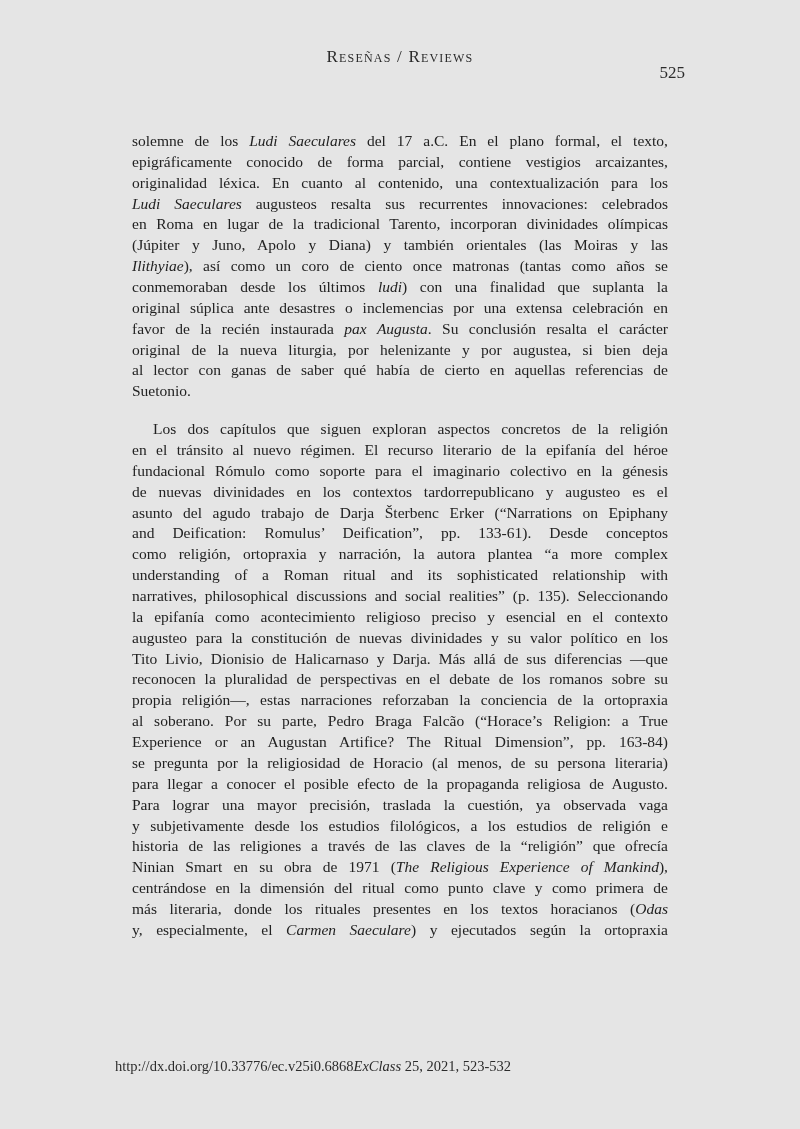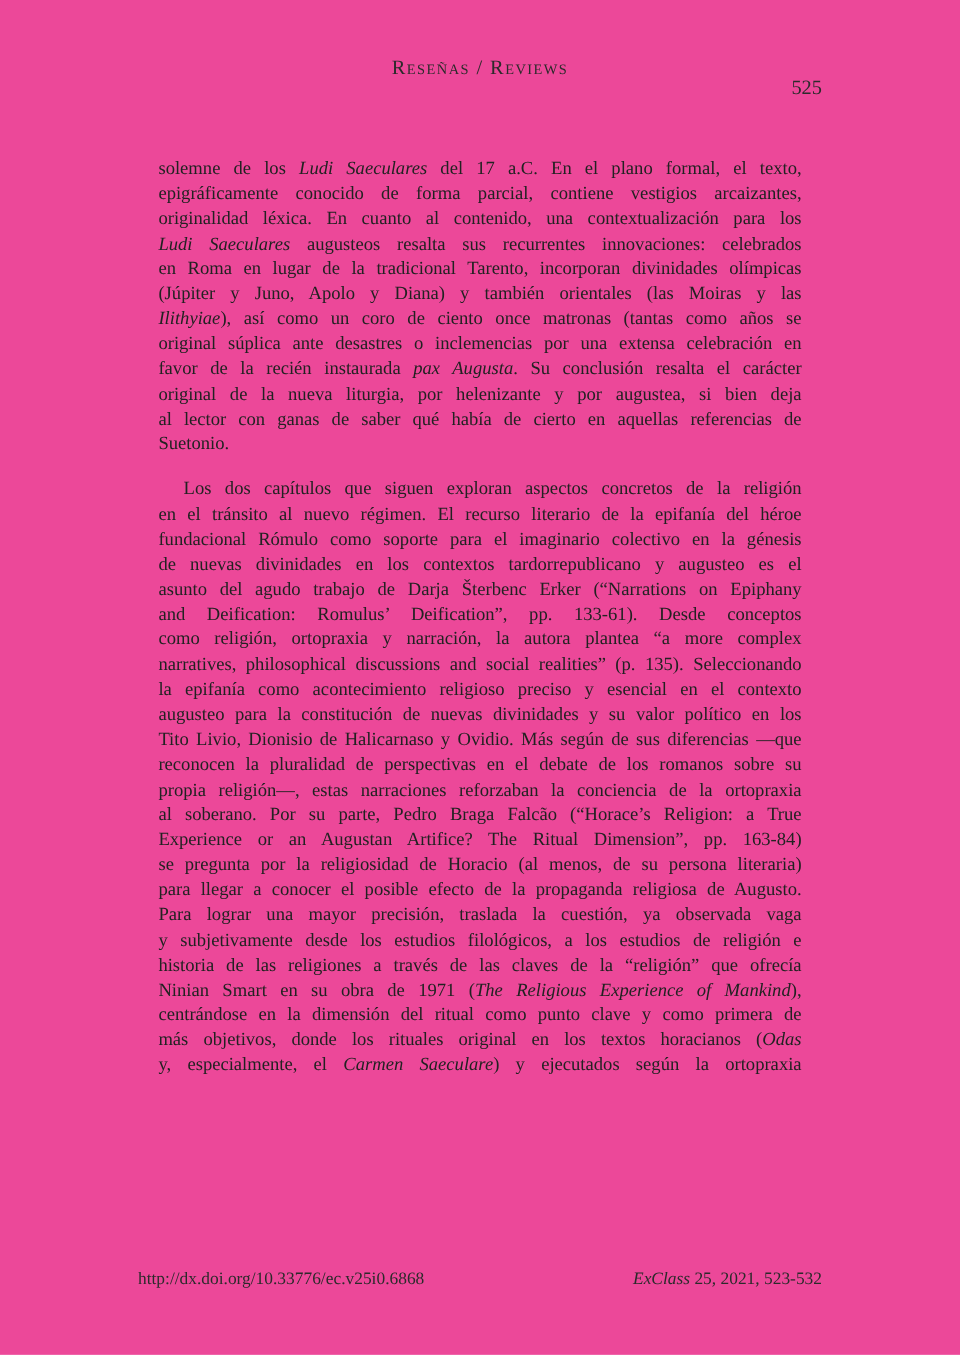--- a/index.html
+++ b/index.html
@@ -5,21 +5,21 @@
   html, body { margin: 0; padding: 0; }
   body {
     background: #ffffff;
     font-family: "Liberation Serif", "DejaVu Serif", serif;
     color: #212121;
   }
   .page {
     position: relative;
     width: 800px;
     height: 1129px;
-    background: #ec4899;
+    background: #e5e5e5;
     overflow: hidden;
   }
   .running-head {
     position: absolute;
     top: 46px;
     left: 115px;
     width: 570px;
     height: 22px;
   }
   .head-title {
@@ -55,21 +55,20 @@
   }
   .line.end { text-align-last: left; }
   .line.ind { text-indent: 21px; }
   .it { font-style: italic; }
   .page-footer {
     position: absolute;
     top: 1058px;
     left: 115px;
     width: 570px;
     display: flex;
-    justify-content: space-between;
     font-size: 14.5px;
     color: #2b2b2b;
   }
 </style>
 </head>
 <body>
 
 <div class="page">
 
   <header class="running-head">
@@ -80,50 +79,52 @@
   <main class="text-block">
     <div id="paragraphs">
         <div class="para">
           <div class="line"><span>solemne de los </span><span class="it">Ludi Saeculares</span><span> del 17 a.C. En el plano formal, el texto,</span></div>
           <div class="line"><span>epigráficamente conocido de forma parcial, contiene vestigios arcaizantes,</span></div>
           <div class="line"><span>originalidad léxica. En cuanto al contenido, una contextualización para los</span></div>
           <div class="line"><span class="it">Ludi Saeculares</span><span> augusteos resalta sus recurrentes innovaciones: celebrados</span></div>
           <div class="line"><span>en Roma en lugar de la tradicional Tarento, incorporan divinidades olímpicas</span></div>
           <div class="line"><span>(Júpiter y Juno, Apolo y Diana) y también orientales (las Moiras y las</span></div>
           <div class="line"><span class="it">Ilithyiae</span><span>), así como un coro de ciento once matronas (tantas como años se</span></div>
+          <div class="line"><span>conmemoraban desde los últimos </span><span class="it">ludi</span><span>) con una finalidad que suplanta la</span></div>
           <div class="line"><span>original súplica ante desastres o inclemencias por una extensa celebración en</span></div>
           <div class="line"><span>favor de la recién instaurada </span><span class="it">pax Augusta</span><span>. Su conclusión resalta el carácter</span></div>
           <div class="line"><span>original de la nueva liturgia, por helenizante y por augustea, si bien deja</span></div>
           <div class="line"><span>al lector con ganas de saber qué había de cierto en aquellas referencias de</span></div>
           <div class="line end"><span>Suetonio.</span></div>
         </div>
         <div class="para">
           <div class="line ind"><span>Los dos capítulos que siguen exploran aspectos concretos de la religión</span></div>
           <div class="line"><span>en el tránsito al nuevo régimen. El recurso literario de la epifanía del héroe</span></div>
           <div class="line"><span>fundacional Rómulo como soporte para el imaginario colectivo en la génesis</span></div>
           <div class="line"><span>de nuevas divinidades en los contextos tardorrepublicano y augusteo es el</span></div>
           <div class="line"><span>asunto del agudo trabajo de Darja Šterbenc Erker (“Narrations on Epiphany</span></div>
           <div class="line"><span>and Deification: Romulus’ Deification”, pp. 133-61). Desde conceptos</span></div>
           <div class="line"><span>como religión, ortopraxia y narración, la autora plantea “a more complex</span></div>
+          <div class="line"><span>understanding of a Roman ritual and its sophisticated relationship with</span></div>
           <div class="line"><span>narratives, philosophical discussions and social realities” (p. 135). Seleccionando</span></div>
           <div class="line"><span>la epifanía como acontecimiento religioso preciso y esencial en el contexto</span></div>
           <div class="line"><span>augusteo para la constitución de nuevas divinidades y su valor político en los</span></div>
-          <div class="line"><span>Tito Livio, Dionisio de Halicarnaso y Ovidio. Más según de sus diferencias —que</span></div>
+          <div class="line"><span>Tito Livio, Dionisio de Halicarnaso y Darja. Más allá de sus diferencias —que</span></div>
           <div class="line"><span>reconocen la pluralidad de perspectivas en el debate de los romanos sobre su</span></div>
           <div class="line"><span>propia religión—, estas narraciones reforzaban la conciencia de la ortopraxia</span></div>
           <div class="line"><span>al soberano. Por su parte, Pedro Braga Falcão (“Horace’s Religion: a True</span></div>
           <div class="line"><span>Experience or an Augustan Artifice? The Ritual Dimension”, pp. 163-84)</span></div>
           <div class="line"><span>se pregunta por la religiosidad de Horacio (al menos, de su persona literaria)</span></div>
           <div class="line"><span>para llegar a conocer el posible efecto de la propaganda religiosa de Augusto.</span></div>
           <div class="line"><span>Para lograr una mayor precisión, traslada la cuestión, ya observada vaga</span></div>
           <div class="line"><span>y subjetivamente desde los estudios filológicos, a los estudios de religión e</span></div>
           <div class="line"><span>historia de las religiones a través de las claves de la “religión” que ofrecía</span></div>
           <div class="line"><span>Ninian Smart en su obra de 1971 (</span><span class="it">The Religious Experience of Mankind</span><span>),</span></div>
           <div class="line"><span>centrándose en la dimensión del ritual como punto clave y como primera de</span></div>
-          <div class="line"><span>más objetivos, donde los rituales original en los textos horacianos (</span><span class="it">Odas</span></div>
+          <div class="line"><span>más literaria, donde los rituales presentes en los textos horacianos (</span><span class="it">Odas</span></div>
           <div class="line"><span>y, especialmente, el </span><span class="it">Carmen Saeculare</span><span>) y ejecutados según la ortopraxia</span></div>
         </div>
       </div>
   </main>
 
   <footer class="page-footer">
     <div class="doi">http://dx.doi.org/10.33776/ec.v25i0.6868</div>
     <div class="journal-ref"><span class="it">ExClass</span><span> 25, 2021, 523-532</span></div>
   </footer>
 

